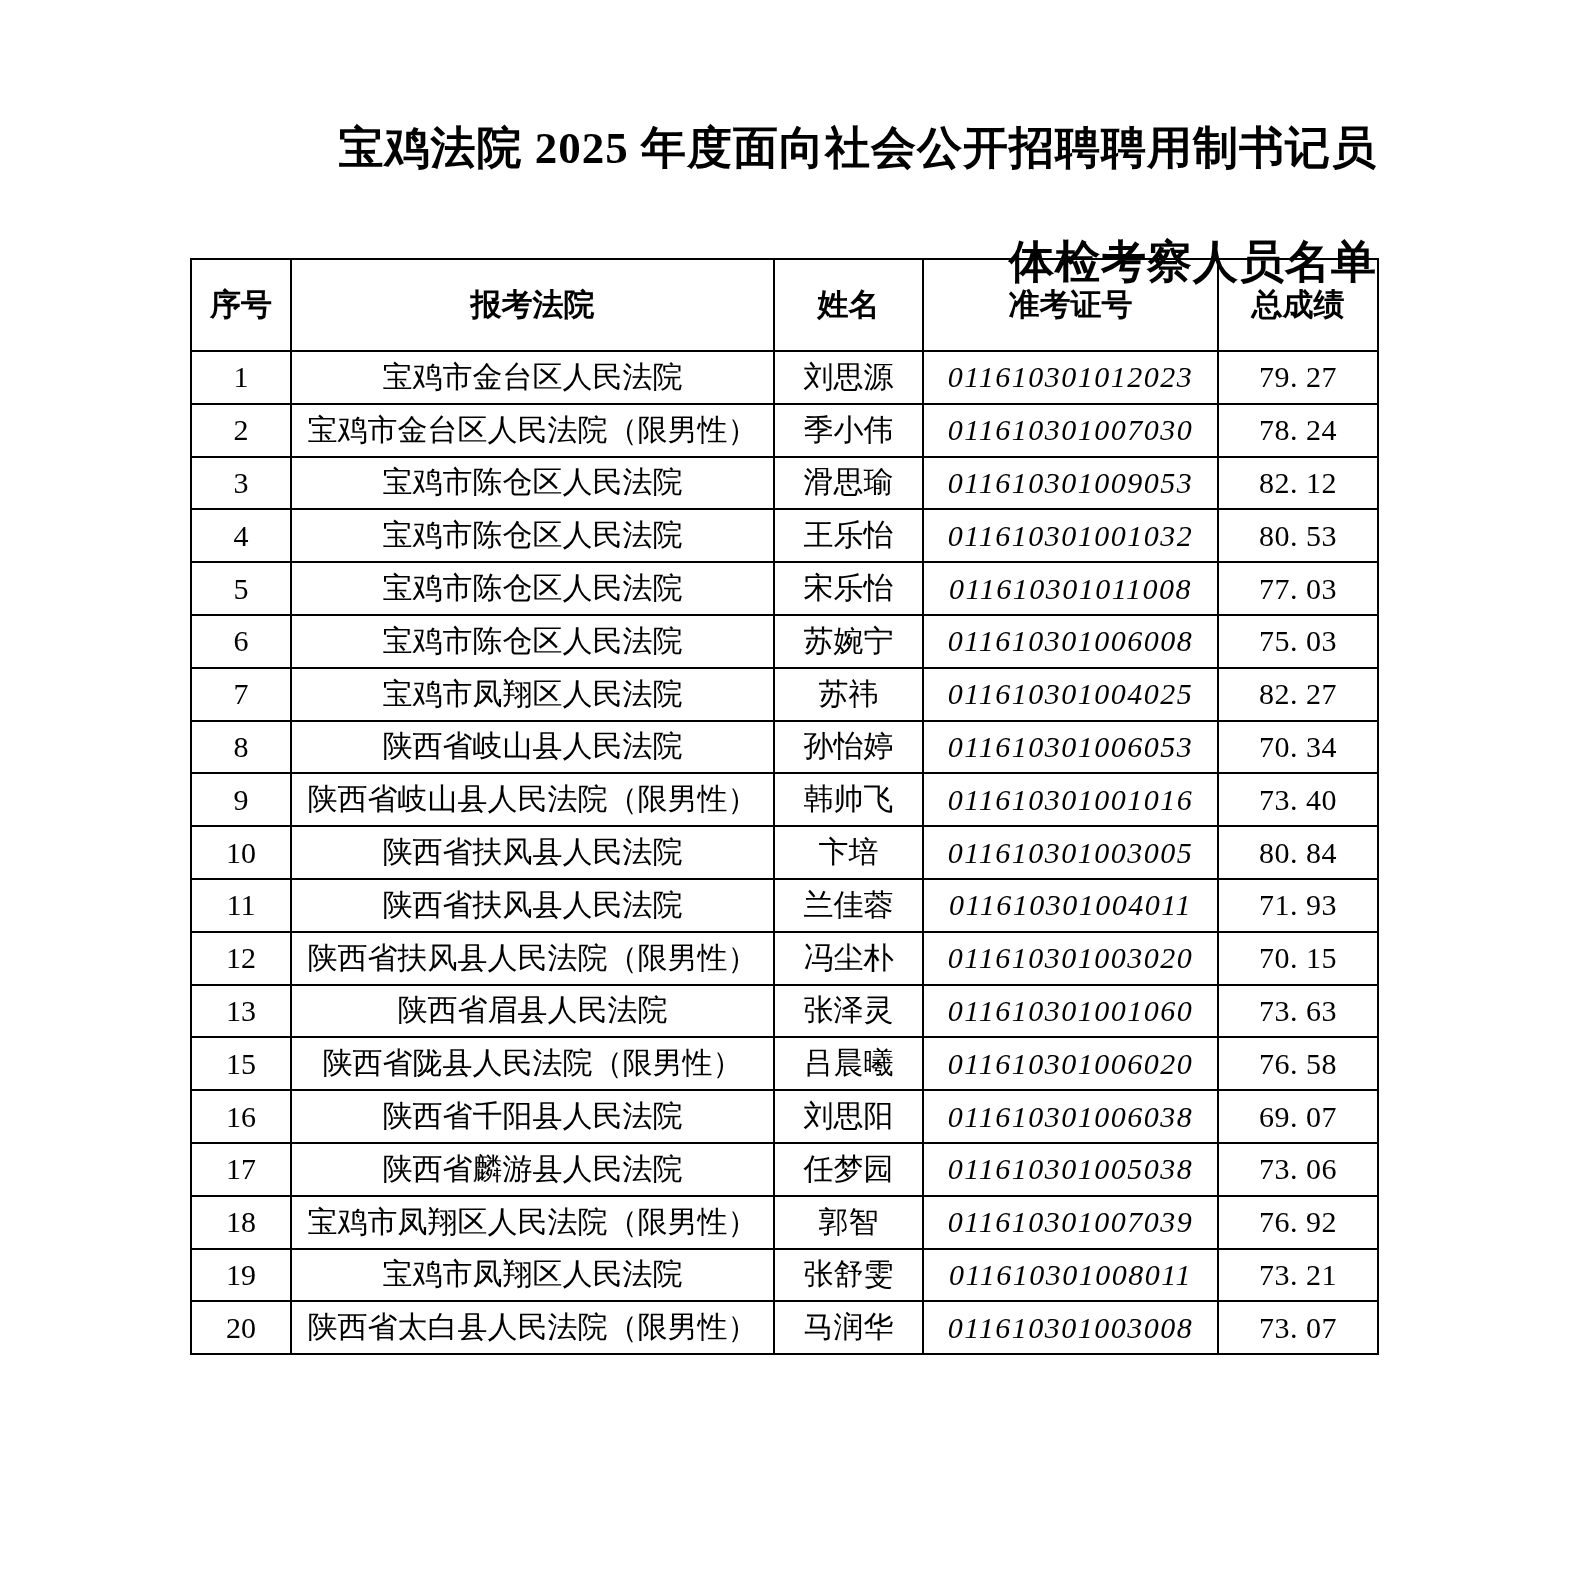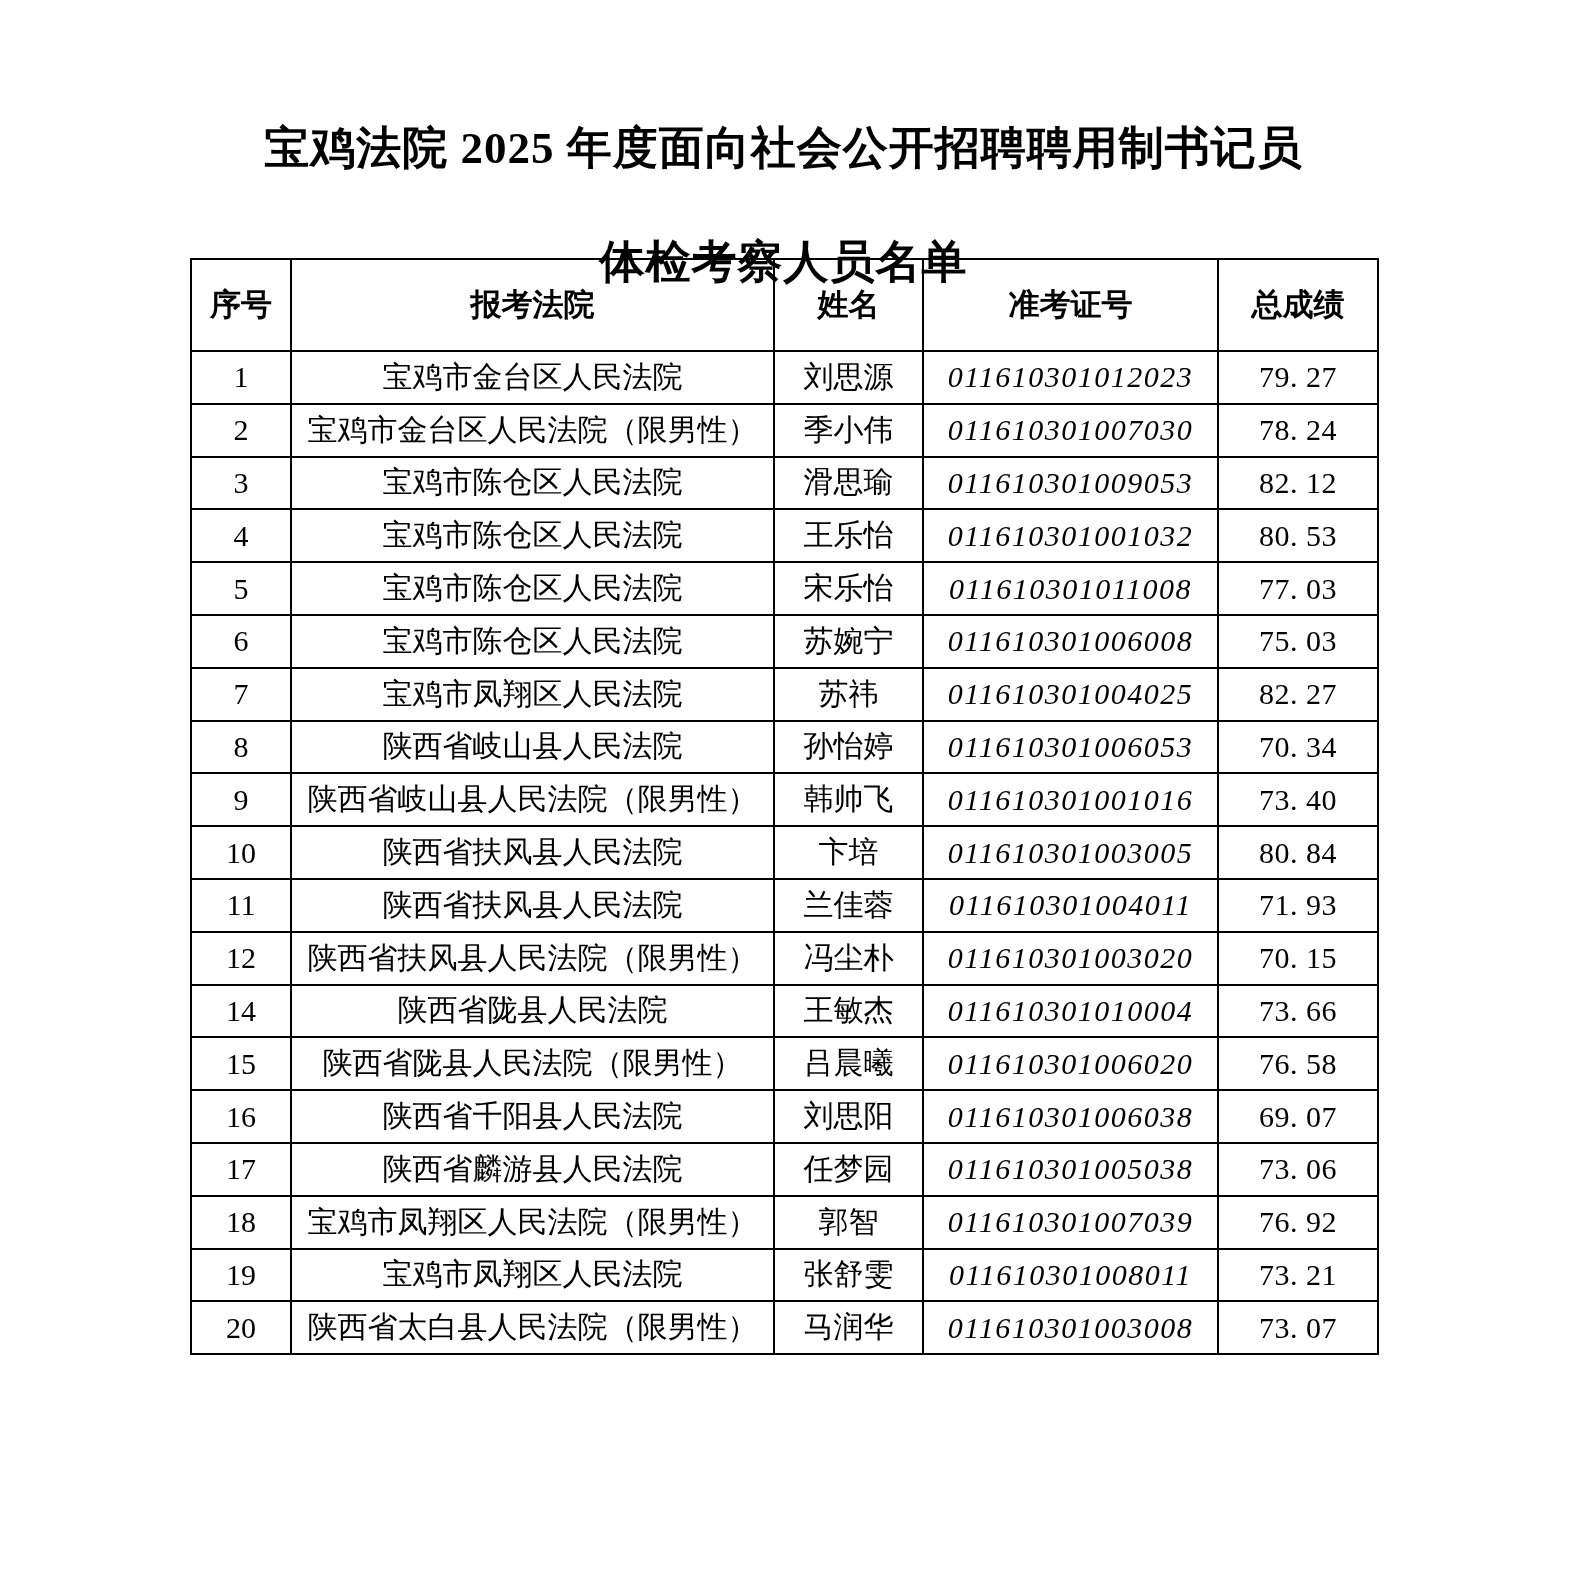--- a/index.html
+++ b/index.html
@@ -13,21 +13,21 @@
     height: 1581px;
     background: #ffffff;
     color: #000000;
     font-family: "Liberation Serif", "DejaVu Serif", serif;
     overflow: hidden;
   }
   .doc-title {
     position: absolute;
     left: 190px;
     width: 1187px;
-    text-align: center;
+    text-align: right;
     font-size: 45px;
     font-weight: bold;
     white-space: nowrap;
     letter-spacing: 1px;
     margin: 0;
   }
   .doc-title.line1 { top: 118px; }
   .doc-title.line2 { top: 196px; margin-top: 36px; }
 
   table.roster {
@@ -166,25 +166,25 @@
           <td class="cell-score">71. 93</td>
         </tr>
         <tr>
           <td class="cell-no">12</td>
           <td class="cell-court">陕西省扶风县人民法院（限男性）</td>
           <td class="cell-name">冯尘朴</td>
           <td class="cell-ticket">011610301003020</td>
           <td class="cell-score">70. 15</td>
         </tr>
         <tr>
-          <td class="cell-no">14</td>
-          <td class="cell-court">陕西省陇县人民法院</td>
-          <td class="cell-name">王敏杰</td>
-          <td class="cell-ticket">011610301010004</td>
-          <td class="cell-score">73. 66</td>
+          <td class="cell-no">13</td>
+          <td class="cell-court">陕西省眉县人民法院</td>
+          <td class="cell-name">张泽灵</td>
+          <td class="cell-ticket">011610301001060</td>
+          <td class="cell-score">73. 63</td>
         </tr>
         <tr>
           <td class="cell-no">15</td>
           <td class="cell-court">陕西省陇县人民法院（限男性）</td>
           <td class="cell-name">吕晨曦</td>
           <td class="cell-ticket">011610301006020</td>
           <td class="cell-score">76. 58</td>
         </tr>
         <tr>
           <td class="cell-no">16</td>

